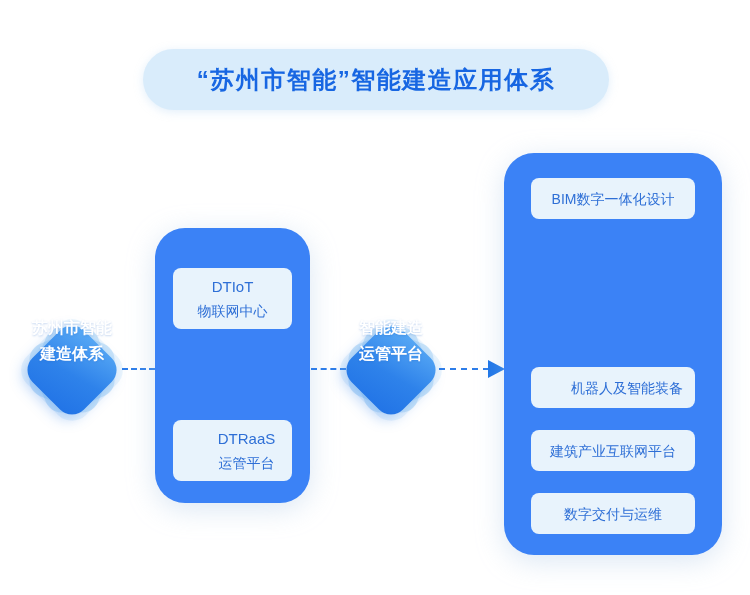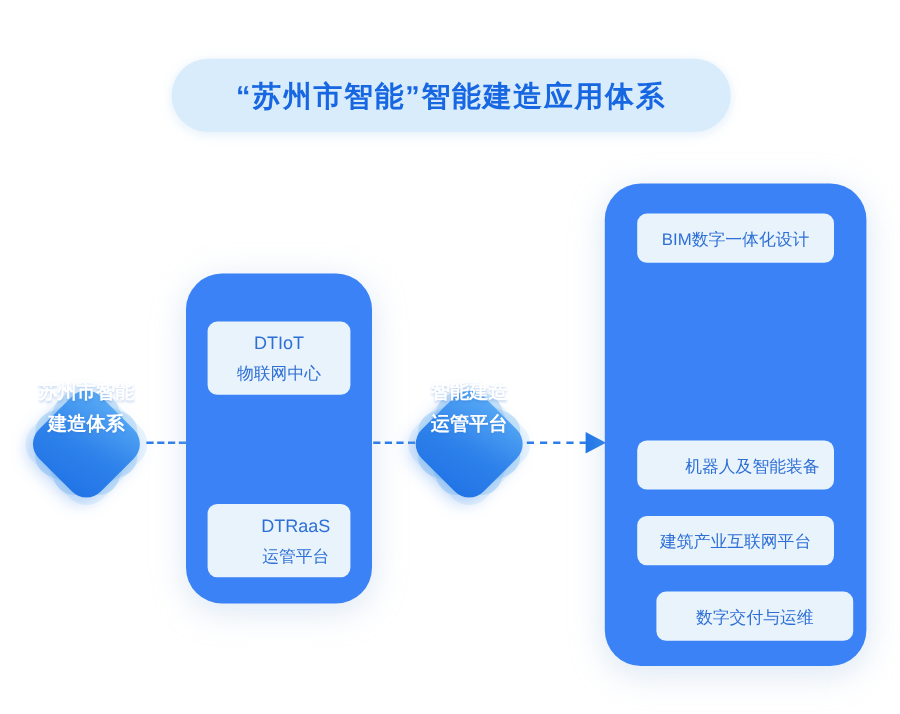--- a/index.html
+++ b/index.html
@@ -129,21 +129,21 @@
   #m-chip-2 { top: 192px; padding-left: 28px; }
   #middle-panel .chip .en { font-size: 15px; }
 
   
   #right-panel .chip { left: 27px; width: 164px; height: 41px; }
   #r-chip-0 { top: 25px; }
   #r-chip-1 { top: 88px; }
   #r-chip-2 { top: 151px; }
   #r-chip-3 { top: 214px; padding-left: 28px; }
   #r-chip-4 { top: 277px; }
-  #r-chip-5 { top: 340px; margin-left: 16px; }
+  #r-chip-5 { top: 340px; }
 </style>
 </head>
 <body>
 
 <div class="canvas">
 
   <div class="title-pill">
     <span class="title-text">“苏州市智能”智能建造应用体系</span>
   </div>
 

